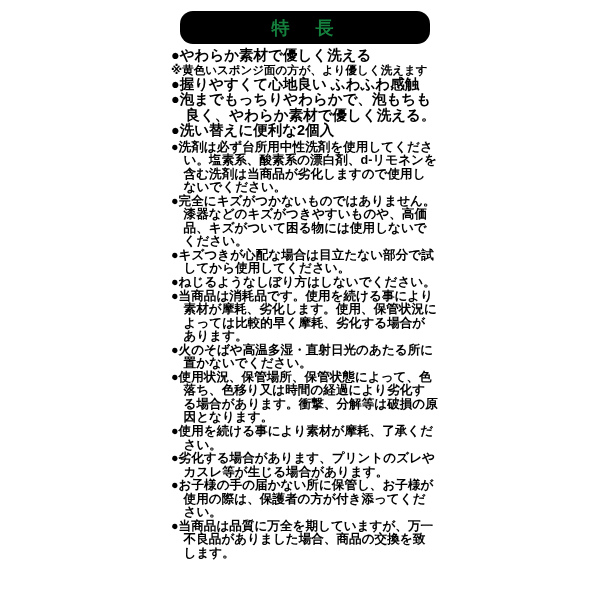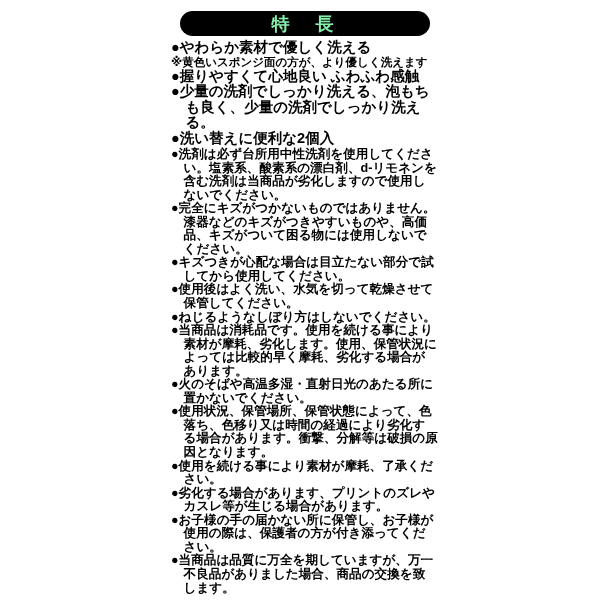--- a/index.html
+++ b/index.html
@@ -15,24 +15,24 @@
     font-weight: bold;
     color: #000000;
     -webkit-font-smoothing: antialiased;
   }
   .content {
     width: 267px;
     margin-left: 171px;
   }
   .pill {
     width: 250px;
-    height: 25px;
+    height: 33px;
     margin: 0 auto;
     background: #000000;
-    color: #86efac;
+    color: #15803d;
     border-radius: 13px;
     display: flex;
     align-items: center;
     justify-content: center;
     box-sizing: border-box;
   }
   .pill-features {
     margin-top: 11px;
     font-size: 18px;
   }
@@ -89,32 +89,31 @@
 
   <section>
     <div class="pill pill-features">
       <span class="pill-label">特　長</span>
     </div>
 
     <div class="feature-list">
       <div class="f-item">●やわらか素材で優しく洗える</div>
       <div class="f-note">※黄色いスポンジ面の方が、より優しく洗えます</div>
       <div class="f-item">●握りやすくて心地良い ふわふわ感触</div>
-      <div class="f-item">●少量の洗剤でしっかり洗える、泡もちも良く、少量の洗剤でしっかり洗える。</div>
+      <div class="f-item">●泡までもっちりやわらかで、泡もちも良く、やわらか素材で優しく洗える。</div>
       <div class="f-item">●洗い替えに便利な2個入</div>
     </div>
   </section>
 
   <section>
 
     <div class="precaution-list">
       <div class="n-item">●洗剤は必ず台所用中性洗剤を使用してください。塩素系、酸素系の漂白剤、d-リモネンを含む洗剤は当商品が劣化しますので使用しないでください。</div>
       <div class="n-item">●完全にキズがつかないものではありません。漆器などのキズがつきやすいものや、高価品、キズがついて困る物には使用しないでください。</div>
       <div class="n-item">●キズつきが心配な場合は目立たない部分で試してから使用してください。</div>
-      <div class="n-item">●使用後はよく洗い、水気を切って乾燥させて保管してください。</div>
       <div class="n-item">●ねじるようなしぼり方はしないでください。</div>
       <div class="n-item">●当商品は消耗品です。使用を続ける事により素材が摩耗、劣化します。使用、保管状況によっては比較的早く摩耗、劣化する場合があります。</div>
       <div class="n-item">●火のそばや高温多湿・直射日光のあたる所に置かないでください。</div>
       <div class="n-item">●使用状況、保管場所、保管状態によって、色落ち、色移り又は時間の経過により劣化する場合があります。衝撃、分解等は破損の原因となります。</div>
       <div class="n-item">●使用を続ける事により素材が摩耗、了承ください。</div>
       <div class="n-item">●劣化する場合があります、プリントのズレやカスレ等が生じる場合があります。</div>
       <div class="n-item">●お子様の手の届かない所に保管し、お子様が使用の際は、保護者の方が付き添ってください。</div>
       <div class="n-item">●当商品は品質に万全を期していますが、万一不良品がありました場合、商品の交換を致します。</div>
 
     </div>

